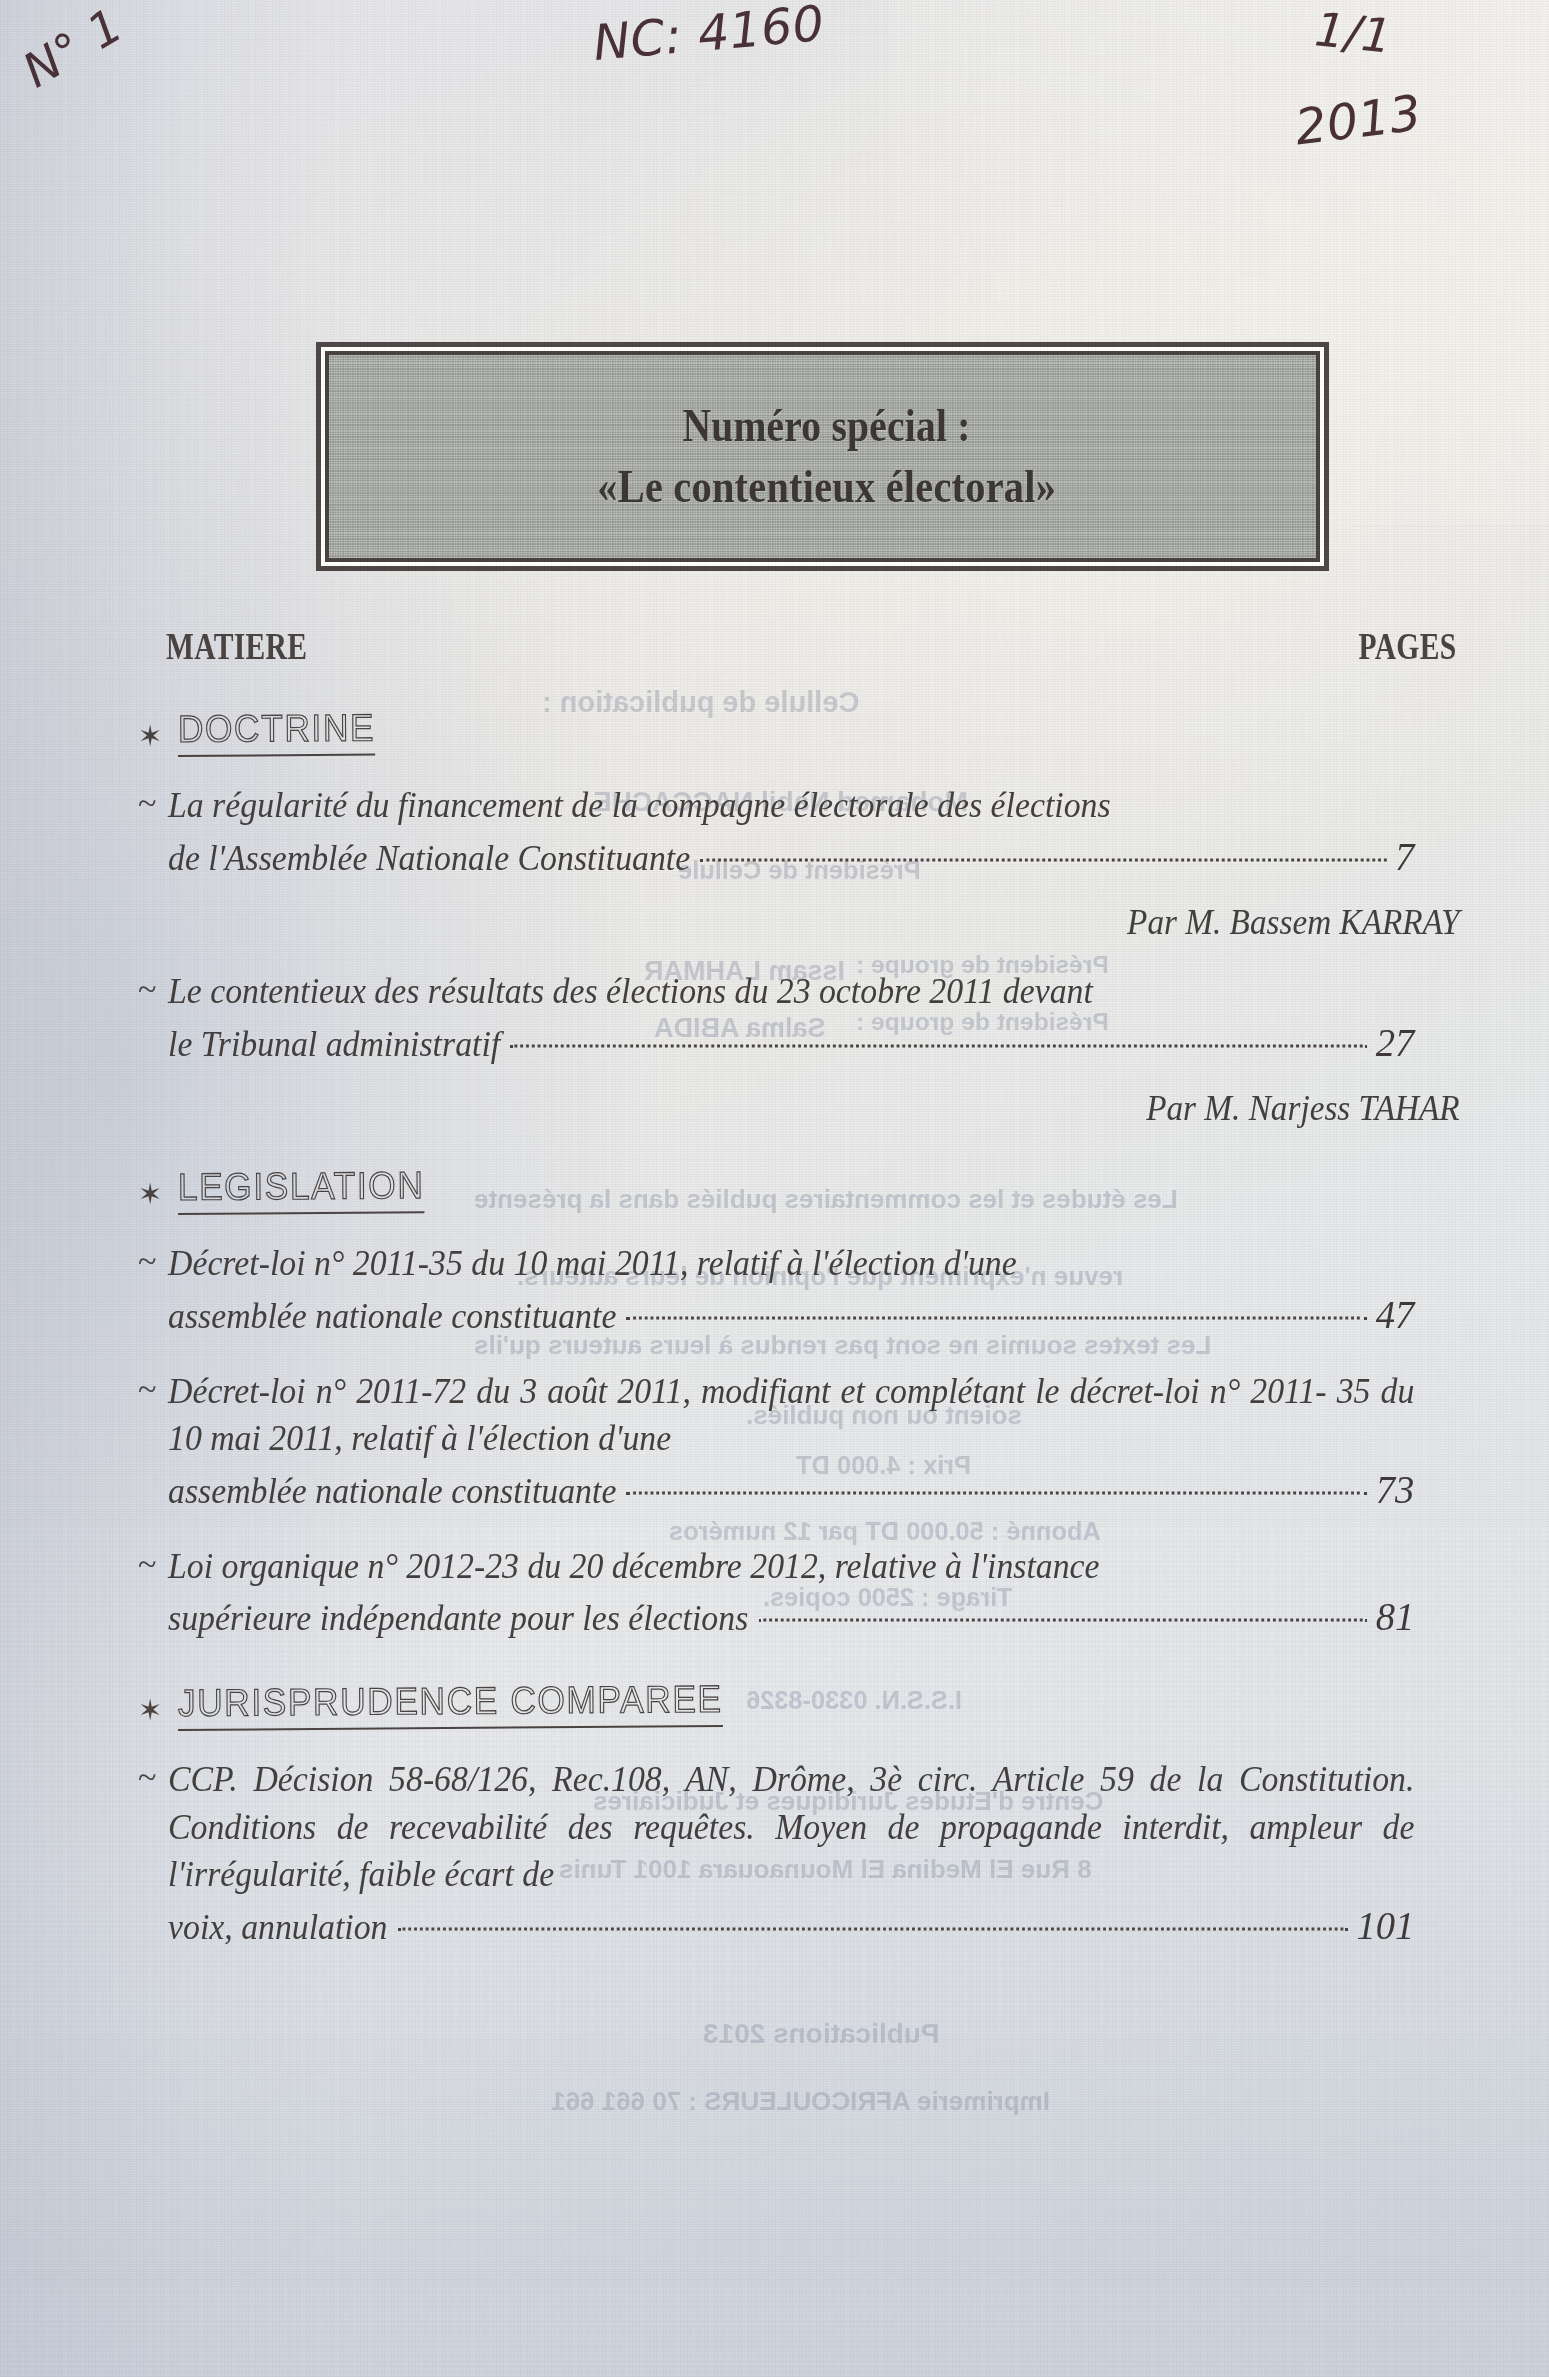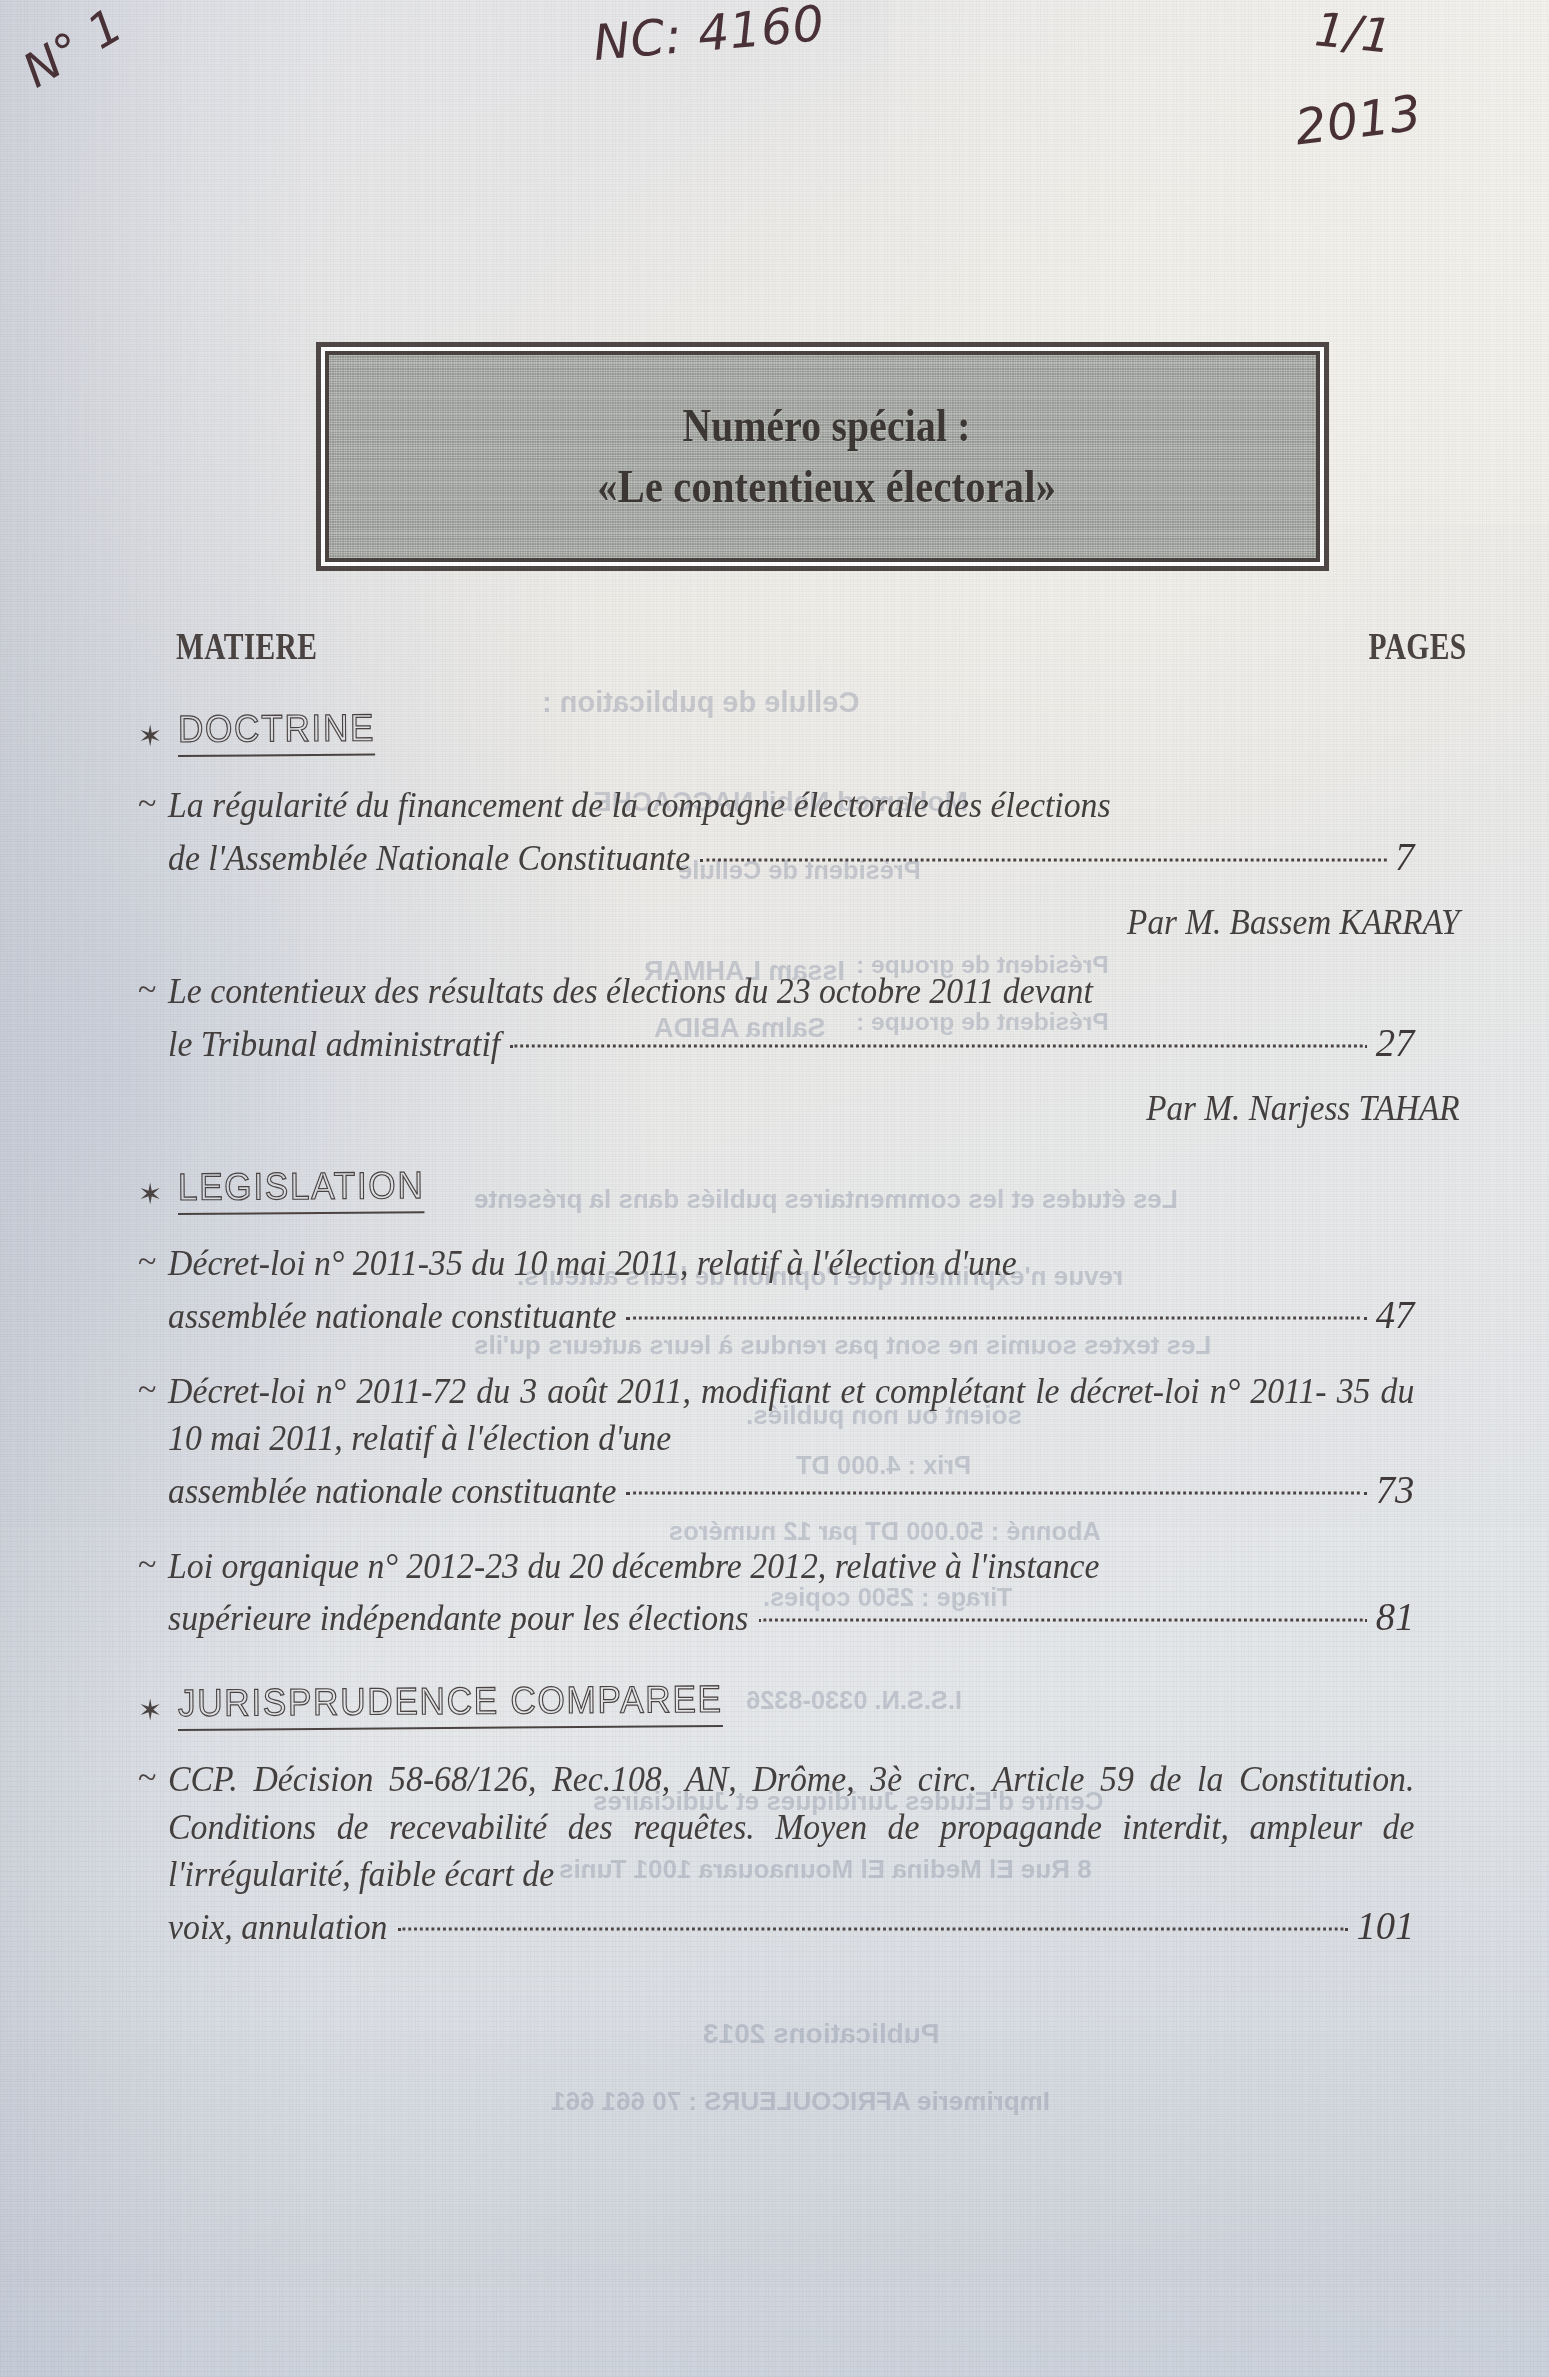--- a/index.html
+++ b/index.html
@@ -117,21 +117,21 @@
     letter-spacing: 0.005em;
     transform: scaleX(0.86);
     text-shadow: 0.8px 0.8px 0 rgba(255,255,255,0.20);
   }
   .title-line-1 { font-size: 46px; line-height: 1.28; }
   .title-line-2 { font-size: 47px; line-height: 1.28; }
 
   
   .col-heads {
     position: absolute;
-    left: 176px;
+    left: 166px;
     top: 625px;
     width: 1290px;
     display: flex;
     justify-content: space-between;
     align-items: baseline;
   }
   .col-head {
     font-family: "Liberation Serif", "DejaVu Serif", serif;
     font-size: 37px;
     font-weight: bold;

